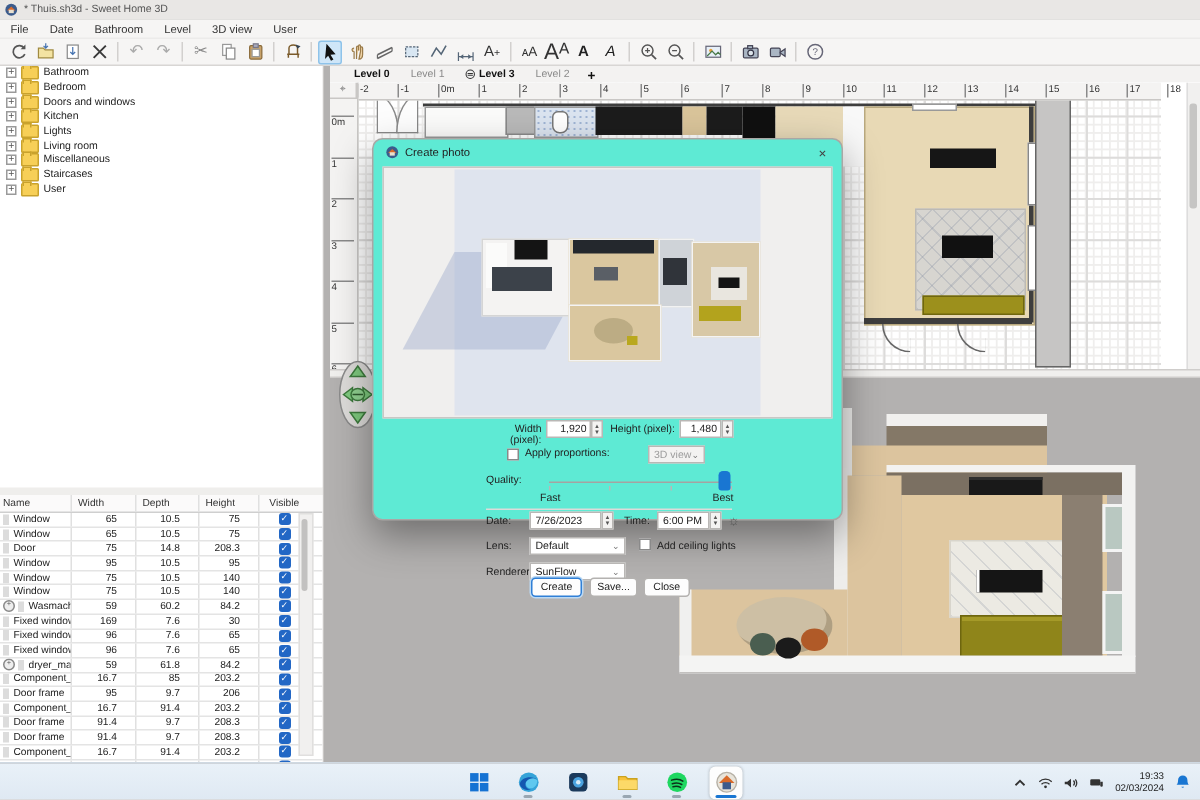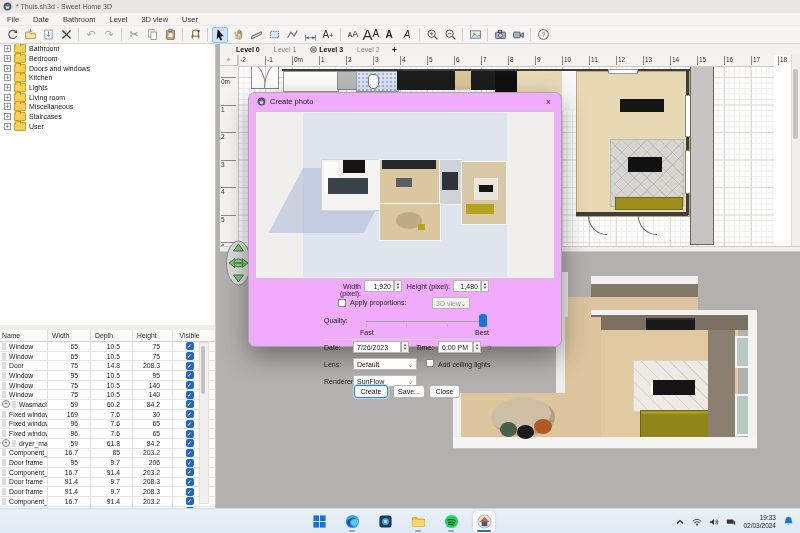--- a/index.html
+++ b/index.html
@@ -58,21 +58,21 @@
                      linear-gradient(#efeeed 1px,transparent 1px),linear-gradient(90deg,#efeeed 1px,transparent 1px);
     background-size:27px 27.5px,27px 27.5px,5.4px 5.5px,5.4px 5.5px;background-position:0 22px,0 0,0 22px,0 0;}
   #planscroll{position:absolute;right:0;top:0;width:8px;height:191px;background:#f1f0ef;border-left:1px solid #ddd;}
   #planscroll .th{position:absolute;left:1px;top:14px;width:5px;height:70px;background:#c6c5c4;border-radius:2px;}
   .herr{background-image:repeating-linear-gradient(45deg,rgba(165,135,85,.28) 0 1px,transparent 1px 5px),repeating-linear-gradient(-45deg,rgba(165,135,85,.28) 0 1px,transparent 1px 5px);}
   .hatch{background-image:repeating-linear-gradient(45deg,#8f8f8f 0 1px,transparent 1px 4px);}
   #split2{position:absolute;left:0;top:202px;width:100%;height:6px;background:#f0efed;border-top:1px solid #cfcdcb;border-bottom:1px solid #cfcdcb;box-sizing:border-box;}
   #v3d{position:absolute;left:0;top:208px;width:100%;height:256px;background:#b3b1b0;overflow:hidden;}
   #compass{position:absolute;left:6px;top:196px;width:25px;height:46px;z-index:20;}
   
-  #dialog{left:248px;top:92px;width:314px;height:255px;background:#f0abfc;border:1px solid #a9a7a5;border-radius:7px;
+  #dialog{left:248px;top:92px;width:314px;height:255px;background:#5eead4;border:1px solid #a9a7a5;border-radius:7px;
           box-shadow:0 10px 26px rgba(0,0,0,.38);z-index:50;box-sizing:border-box;}
   #dlg-title{position:absolute;left:0;top:0;width:100%;height:17px;display:flex;align-items:center;padding-left:8px;box-sizing:border-box;}
   #dlg-title .t{font-size:7.5px;color:#222;margin-left:4px;}
   #dlg-close{position:absolute;right:10px;top:4px;font-size:9px;color:#444;}
   #preview{position:absolute;left:6px;top:18px;width:300px;height:168px;background:#f0efee;border:1px solid #c9c7c5;box-sizing:border-box;}
   #pimg{position:absolute;left:47px;top:1px;width:204px;height:164px;background:linear-gradient(165deg,#e9ecf2 0%,#dde2ec 60%,#d3daе7 100%);background-color:#dfe4ee;}
   .dlbl{position:absolute;font-size:7px;color:#222;}
   .dfield{position:absolute;background:#fff;border:1px solid #b9b7b5;box-sizing:border-box;font-size:7px;display:flex;align-items:center;justify-content:flex-end;padding-right:2px;}
   .spin{position:absolute;width:8px;box-sizing:border-box;background:#f4f3f2;border:1px solid #b9b7b5;display:flex;flex-direction:column;align-items:center;justify-content:center;color:#555;}
   .spin span{font-size:4px;line-height:4px;}

